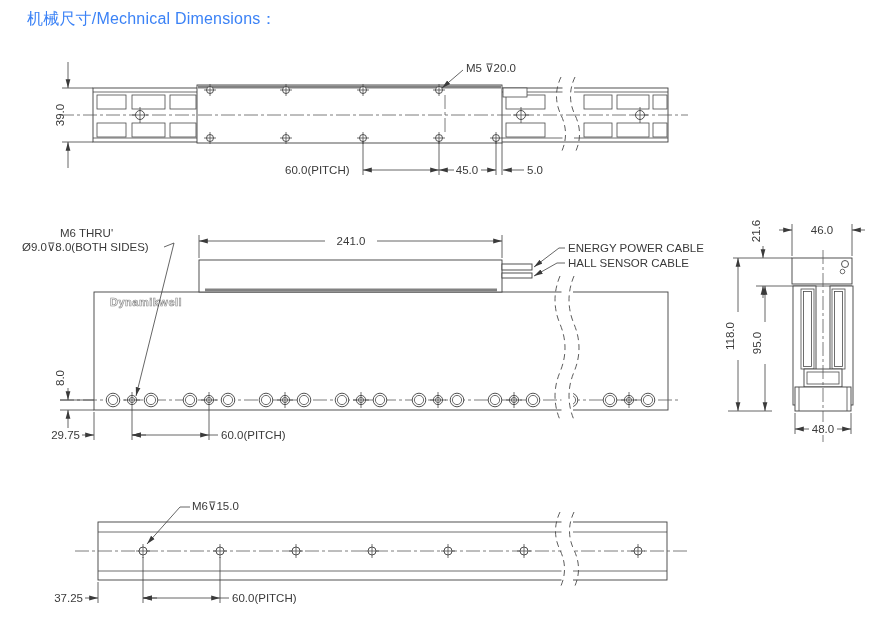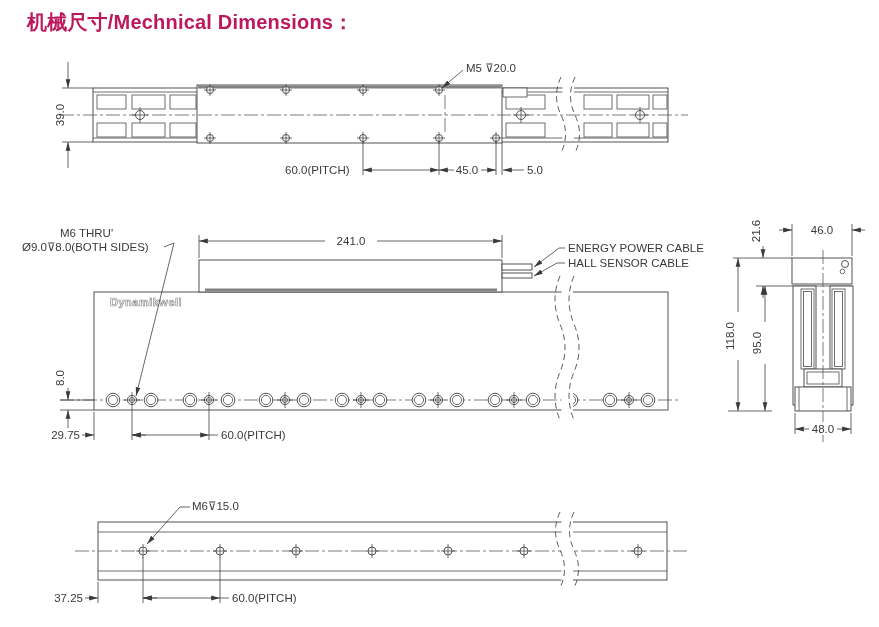--- a/index.html
+++ b/index.html
@@ -1,19 +1,19 @@
 <!DOCTYPE html>
 <html><head>
 <meta charset="utf-8">
 <style>
   html,body{margin:0;padding:0;background:#ffffff;}
   #stage{position:relative;width:879px;height:627px;background:#fff;overflow:hidden;
          font-family:"Liberation Sans",sans-serif;}
-  #title{position:absolute;left:27px;top:9px;font-size:20px;font-weight:bold;
-         color:#be185d;letter-spacing:.2px;}
+  #title{position:absolute;left:27px;top:9px;font-size:16px;font-weight:normal;
+         color:#3b82f6;letter-spacing:.2px;}
   svg{position:absolute;left:0;top:0;}
   svg text{font-family:"Liberation Sans",sans-serif;font-size:11.5px;fill:#3a3a3a;}
   .ln{stroke:#3f3f3f;stroke-width:0.9;fill:none;}
   .thin{stroke:#4a4a4a;stroke-width:0.8;fill:none;}
   .wfill{fill:#ffffff;}
   .cl{stroke:#5a5a5a;stroke-width:0.8;fill:none;stroke-dasharray:14 3 3 3;}
   .brk{stroke:#4a4a4a;stroke-width:0.9;fill:none;stroke-dasharray:6 4;}
   .dim{stroke:#3f3f3f;stroke-width:0.8;fill:none;}
   .gray{stroke:#828282;stroke-width:3;fill:none;}
   .logo{font-size:11px;font-weight:bold;fill:#f4f4f4;stroke:#8a8a8a;stroke-width:0.6;letter-spacing:.5px;}

